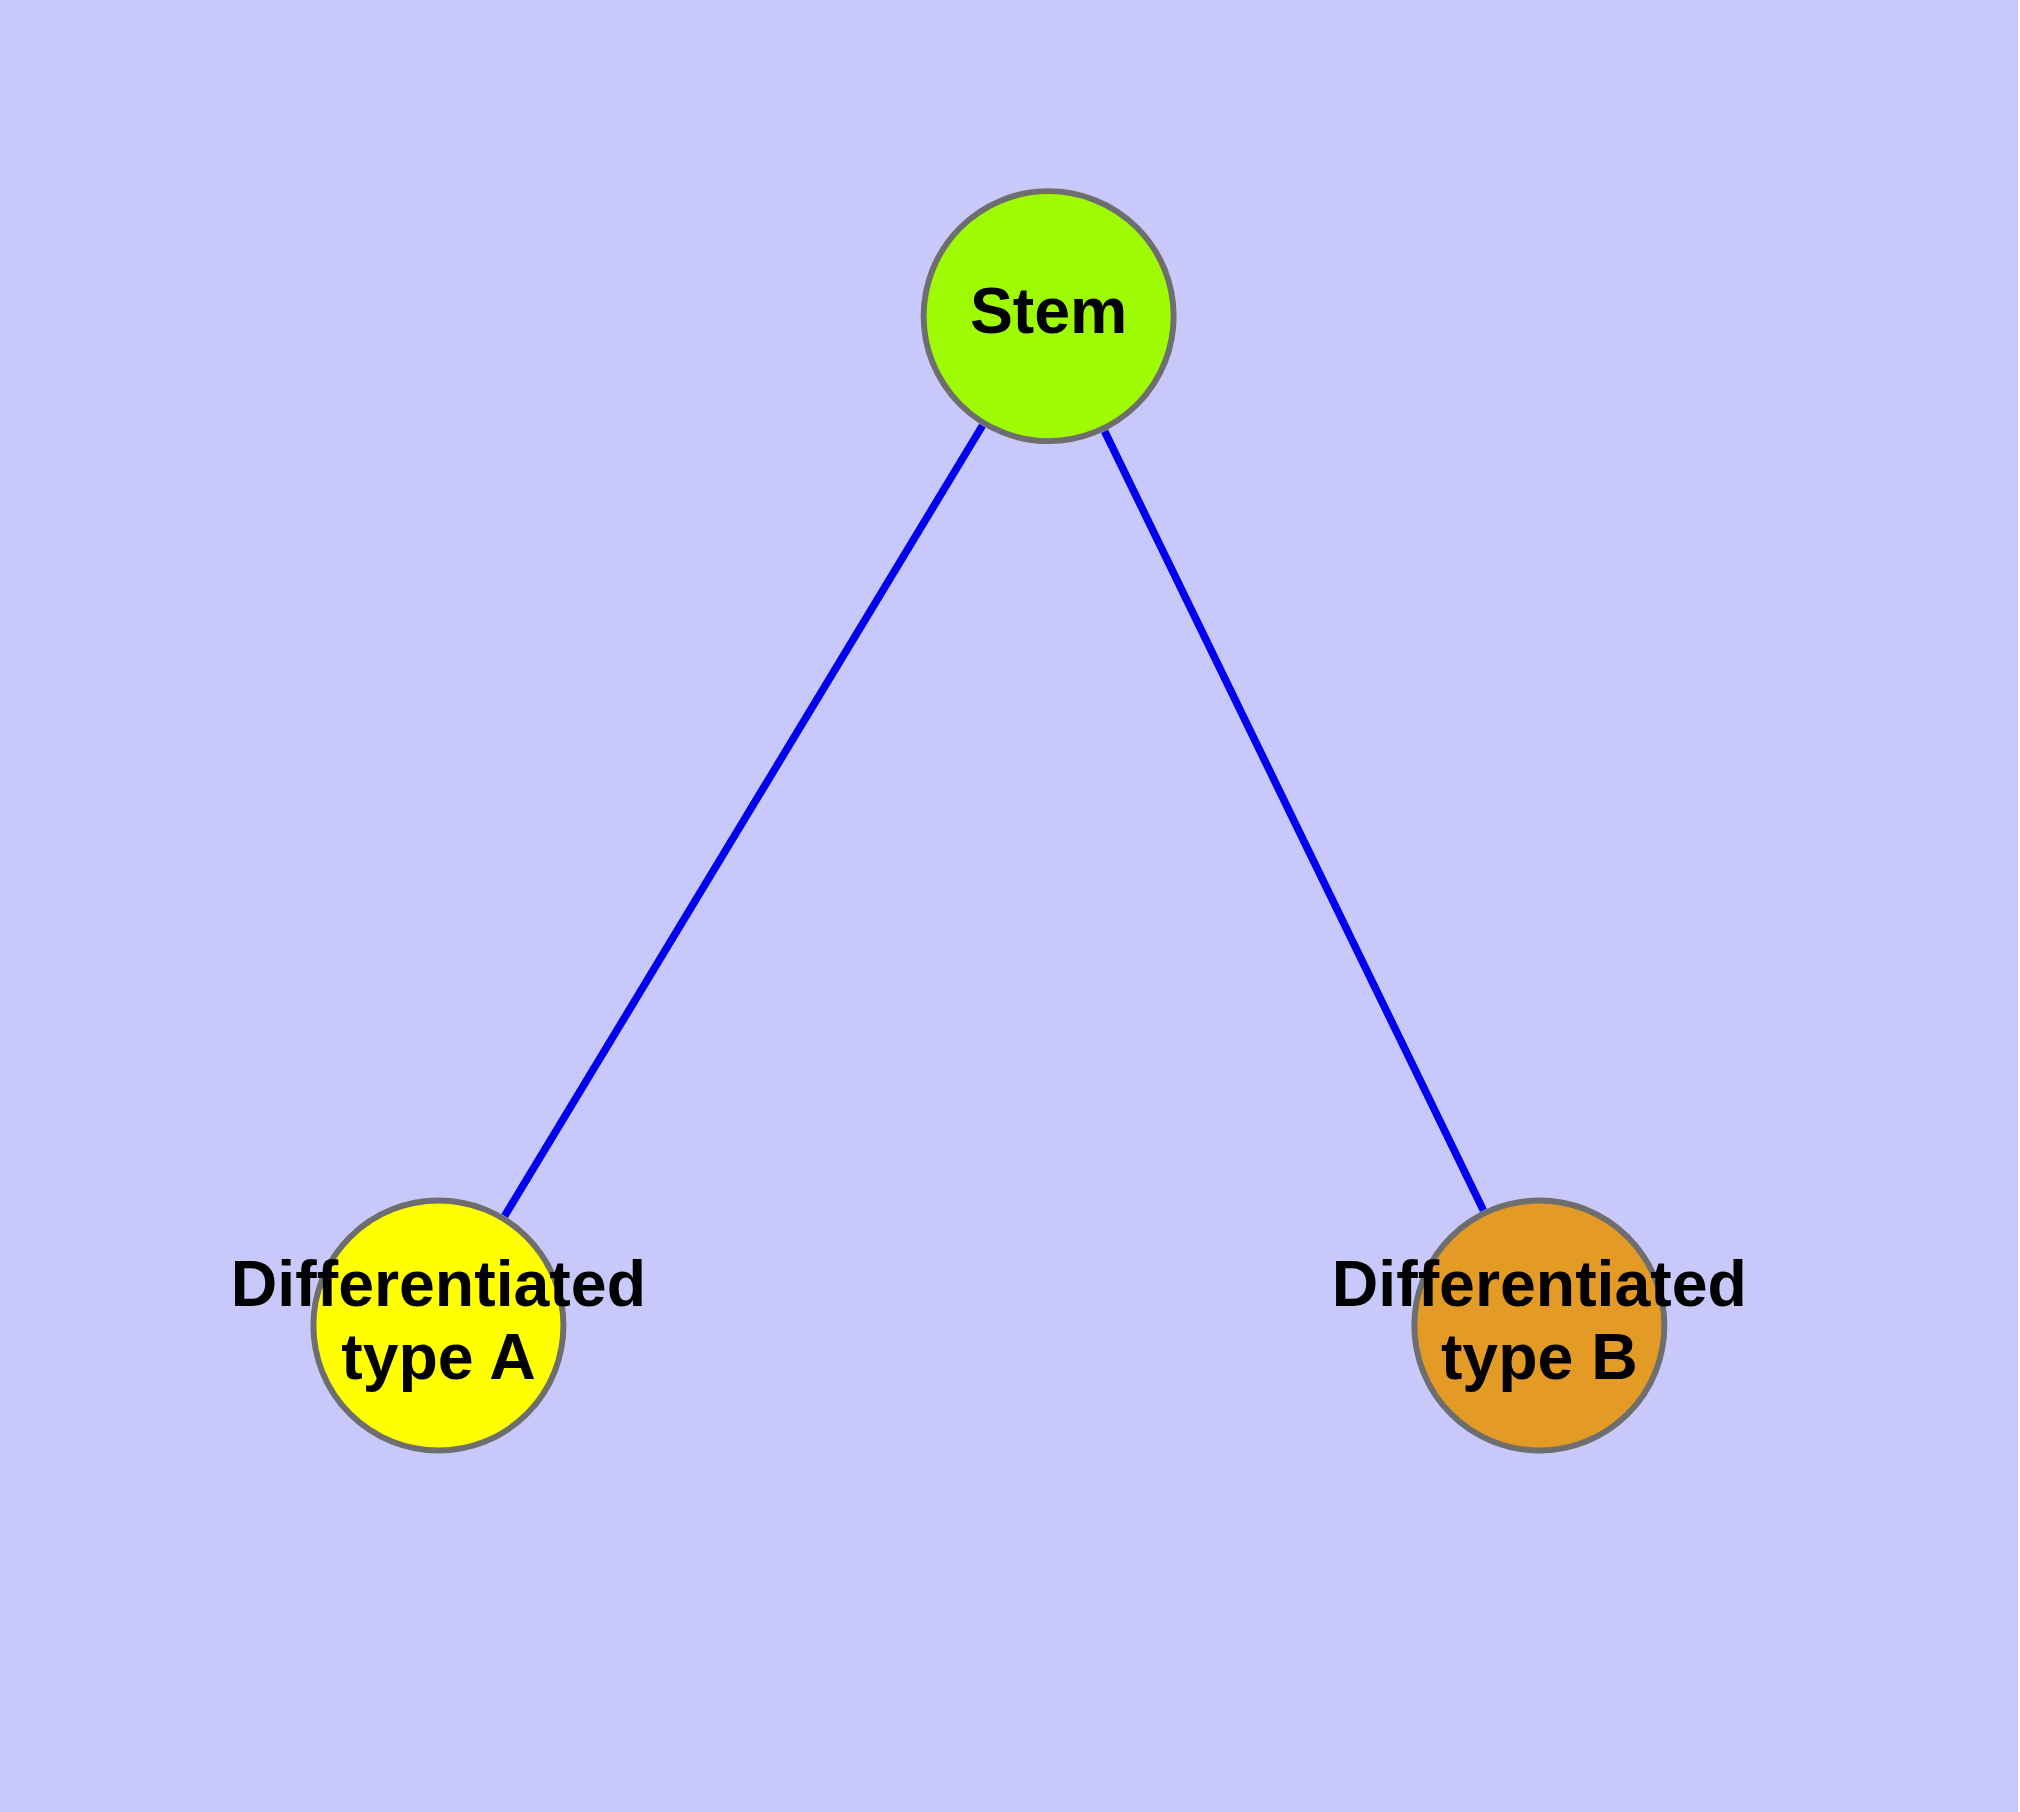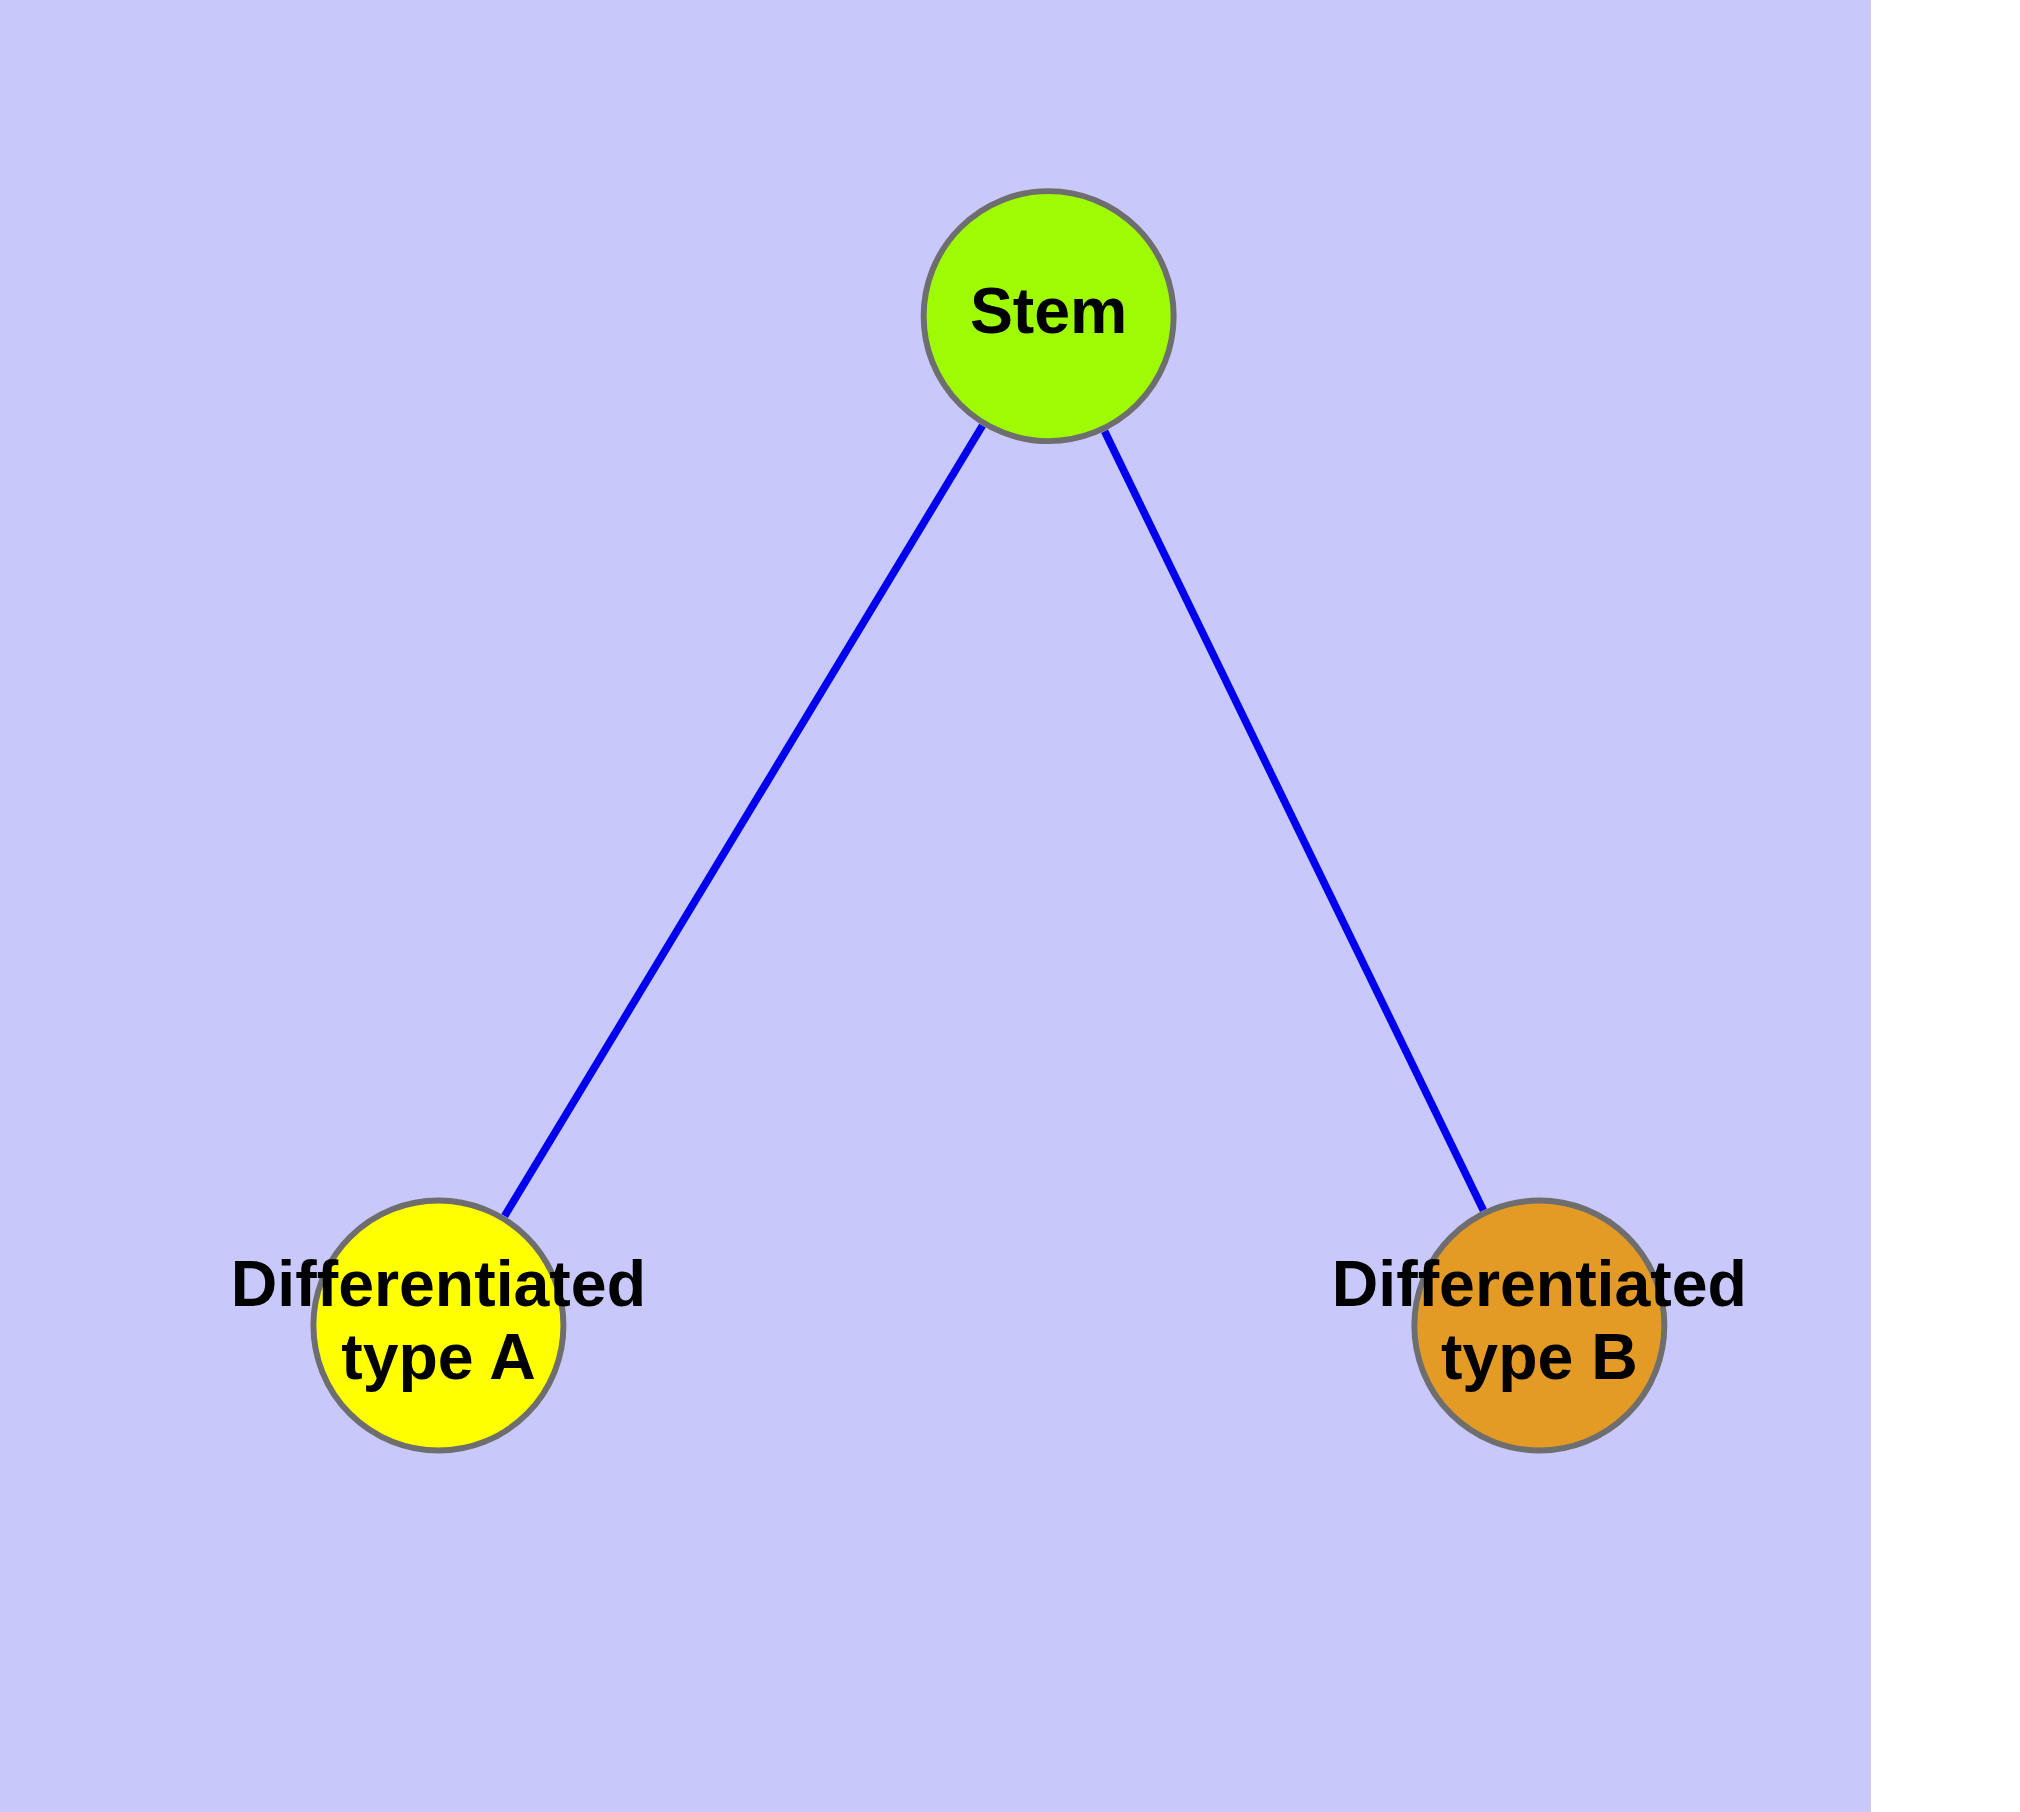--- a/index.html
+++ b/index.html
@@ -34,21 +34,21 @@
     font-weight: bold;
     fill: #000000;
     text-anchor: middle;
     dominant-baseline: middle;
     paint-order: normal;
   }
 </style>
 </head>
 <body>
 
-<div id="canvas" style="background: rgb(200, 200, 250); width: 1871px; height: 1812px;">
+<div id="canvas" style="background: rgb(200, 200, 250); width: 2018px; height: 1812px;">
   <svg id="graph-svg" viewBox="0 0 2384 2138" xmlns="http://www.w3.org/2000/svg" style="width: 2021px; height: 1812px;">
 
     <rect id="bg-rect" x="0" y="0" width="2384" height="2138" fill="#c8c8fa"></rect>
 
     <g id="edges-layer">
         <line class="edge-line" x1="1158.8807663401503" y1="502.222232345668" x2="595.1192336598497" y2="1434.777767654332" stroke="#0000ee" stroke-width="9"></line>
         <line class="edge-line" x1="1303.019941619926" y1="508.80267783995123" x2="1749.980058380074" y2="1428.1973221600488" stroke="#0000ee" stroke-width="9"></line>
       </g>
     <g id="nodes-layer">
         <circle class="node-circle" cx="1237" cy="373" r="147.5" fill="#9efb04" stroke="#6e6e6e" stroke-width="7"></circle>

